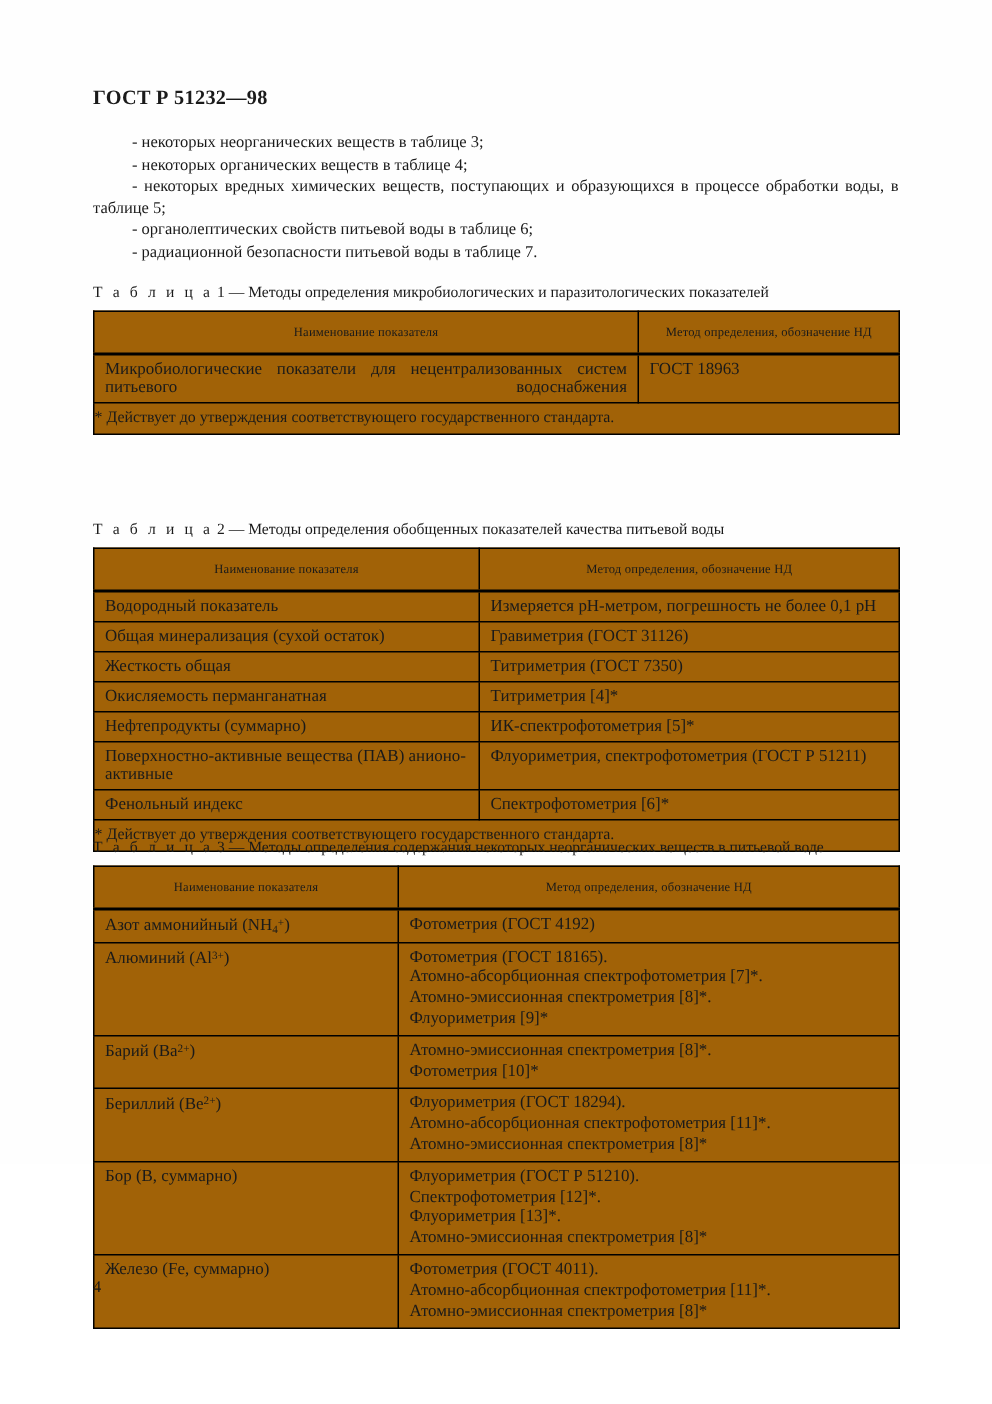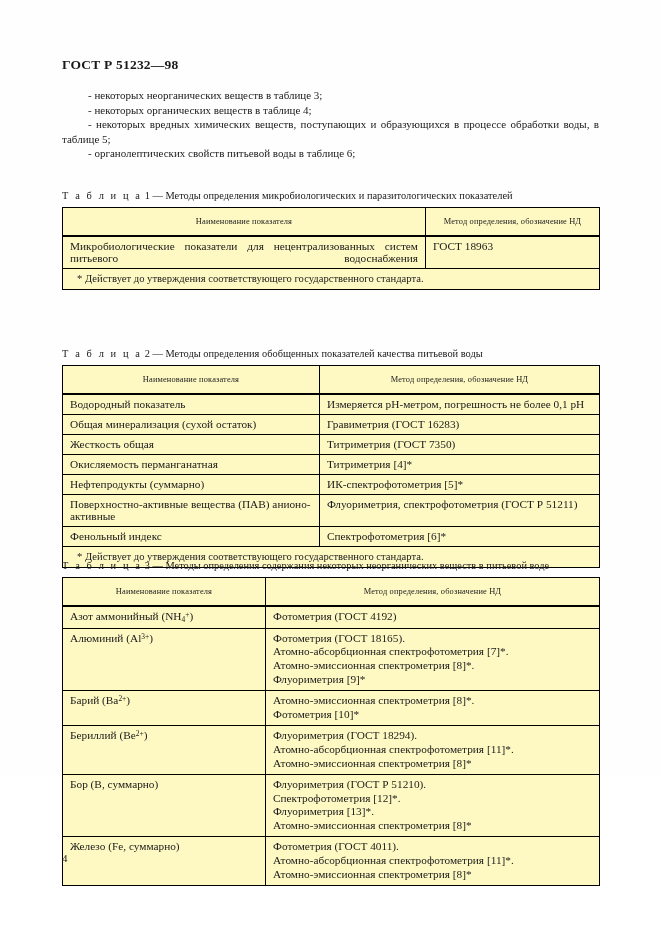--- a/index.html
+++ b/index.html
@@ -56,21 +56,21 @@
     margin-bottom: 6px;
     white-space: nowrap;
   }
   .tbl-caption .sp {
     letter-spacing: 2.1px;
   }
   table.gost {
     border-collapse: collapse;
     table-layout: fixed;
     font-size: 11.3px;
-    background: #fef9c3;
+    background: #a16207;
   }
   table.gost td, table.gost th {
     border: 1px solid #000;
     padding: 3px 7px 4px 7px;
     vertical-align: top;
     text-align: left;
     font-weight: normal;
   }
   table.gost thead th {
     text-align: center;
@@ -80,39 +80,40 @@
     vertical-align: middle;
     border-bottom-width: 2px;
   }
   table.gost td.justify {
     text-align: justify;
     text-align-last: justify;
   }
   table.gost td.multi { line-height: 13.6px; }
   table.gost tr.note td {
     font-size: 10.6px;
-    padding: 4px 7px 5px 14px;
+    padding: 4px 7px 5px 0;
   }
   table.gost { border: 1px solid #000; }
   sub { font-size: 0.66em; vertical-align: -0.22em; }
   sup { font-size: 0.66em; vertical-align: 0.42em; }
   .nowrapline { display: block; white-space: nowrap; }
 </style>
 </head>
 <body>
 
 <div class="page">
 
   <div class="std-header">ГОСТ Р 51232—98</div>
 
   <div class="intro">
     <div class="li">- некоторых неорганических веществ в таблице 3;</div>
     <div class="li">- некоторых органических веществ в таблице 4;</div>
     <div class="li">- некоторых вредных химических веществ, поступающих и образующихся в процессе обработки воды, в таблице 5;</div>
     <div class="li">- органолептических свойств питьевой воды в таблице 6;</div>
+    <div class="li">- радиационной безопасности питьевой воды в таблице 7.</div>
   </div>
 
   <div class="tbl-block" id="block-1" style="top:190px;">
     <div class="tbl-caption">
       <span class="sp">Т а б л и ц а</span>
       <span>1</span>
       <span>— Методы определения микробиологических и паразитологических показателей</span>
     </div>
     <table class="gost" id="t1" style="width:537px;">
       <colgroup>
@@ -159,21 +160,21 @@
       <tbody id="t2-body">
           <tr>
             <td>Водородный показатель</td>
             <td>
               <span class="nowrapline">Измеряется рН-метром, погрешность не более 0,1 рН</span>
             </td>
           </tr>
           <tr>
             <td>Общая минерализация (сухой остаток)</td>
             <td>
-              <span class="nowrapline">Гравиметрия (ГОСТ 16283)</span>
+              <span class="nowrapline">Гравиметрия (ГОСТ 31126)</span>
             </td>
           </tr>
           <tr>
             <td>Жесткость общая</td>
             <td>
               <span class="nowrapline">Титриметрия (ГОСТ 7350)</span>
             </td>
           </tr>
           <tr>
             <td>Окисляемость перманганатная</td>

